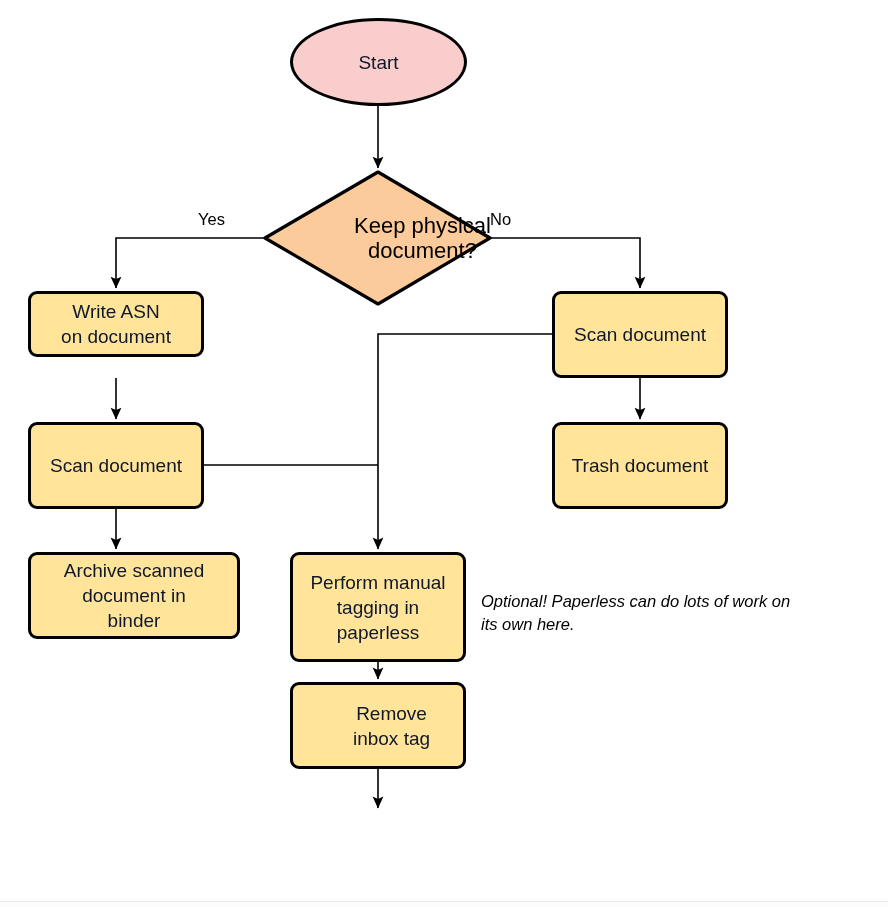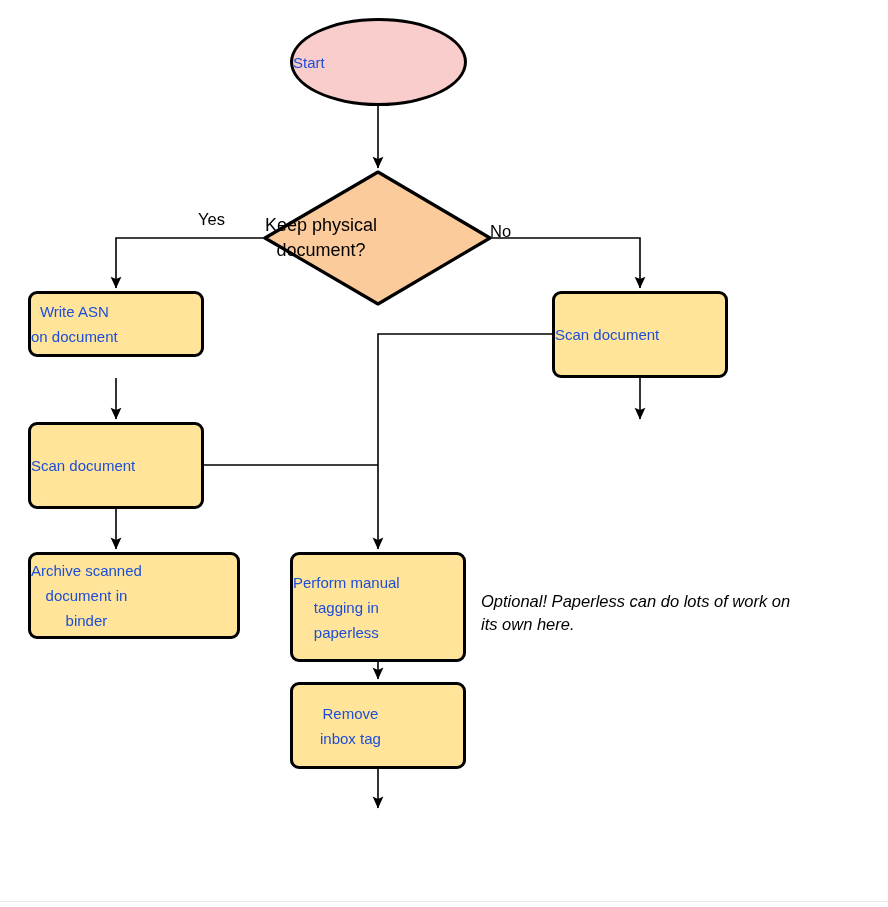--- a/index.html
+++ b/index.html
@@ -20,24 +20,25 @@
   }
   .edge {
     fill: none;
     stroke: #000000;
     stroke-width: 1.6;
   }
   .node {
     position: absolute;
     display: flex;
     align-items: center;
+    justify-content: center;
     text-align: center;
     box-sizing: border-box;
-    color: #1d4ed8;
-    font-size: 15px;
+    color: #0f172a;
+    font-size: 19px;
     line-height: 25px;
     white-space: pre-line;
   }
   .terminal {
     background: #F8CDCC;
     border: 3px solid #000000;
     border-radius: 50%;
   }
   .process {
     background: #FFE49A;
@@ -47,34 +48,34 @@
   .decision-shape {
     fill: #FBCB9C;
     stroke: #000000;
     stroke-width: 3.2;
     stroke-linejoin: round;
   }
   .decision-label {
     position: absolute;
     left: 265px; top: 172px;
     width: 226px; height: 132px;
-    display: flex; align-items: center; justify-content: flex-start;
+    display: flex; align-items: center; justify-content: flex-end;
     text-align: center;
-    font-size: 18px; line-height: 25px;
+    font-size: 22px; line-height: 25px;
     white-space: pre-line;
   }
   .edge-label {
     position: absolute;
     width: 60px;
     text-align: left;
     font-size: 16.5px;
     color: #000000;
   }
   .edge-label.yes { left: 198px; top: 210px; }
-  .edge-label.no  { left: 490px; top: 222px; }
+  .edge-label.no  { left: 490px; top: 210px; }
   .annotation {
     position: absolute;
     left: 481px; top: 590px;
     width: 410px;
     font-size: 16.5px;
     line-height: 23px;
     font-style: italic;
     color: #000000;
     white-space: pre-line;
   }
@@ -143,20 +144,23 @@
   <div class="node process n-archive">
     <span>Archive scanned
 document in
 binder</span>
   </div>
 
   <div class="node process n-scan-right">
     <span>Scan document</span>
   </div>
 
+  <div class="node process n-trash">
+    <span>Trash document</span>
+  </div>
 
   <div class="node process n-tagging">
     <span>Perform manual
 tagging in
 paperless</span>
   </div>
 
   <div class="node process n-remove-inbox">
     <span>Remove
 inbox tag</span>

